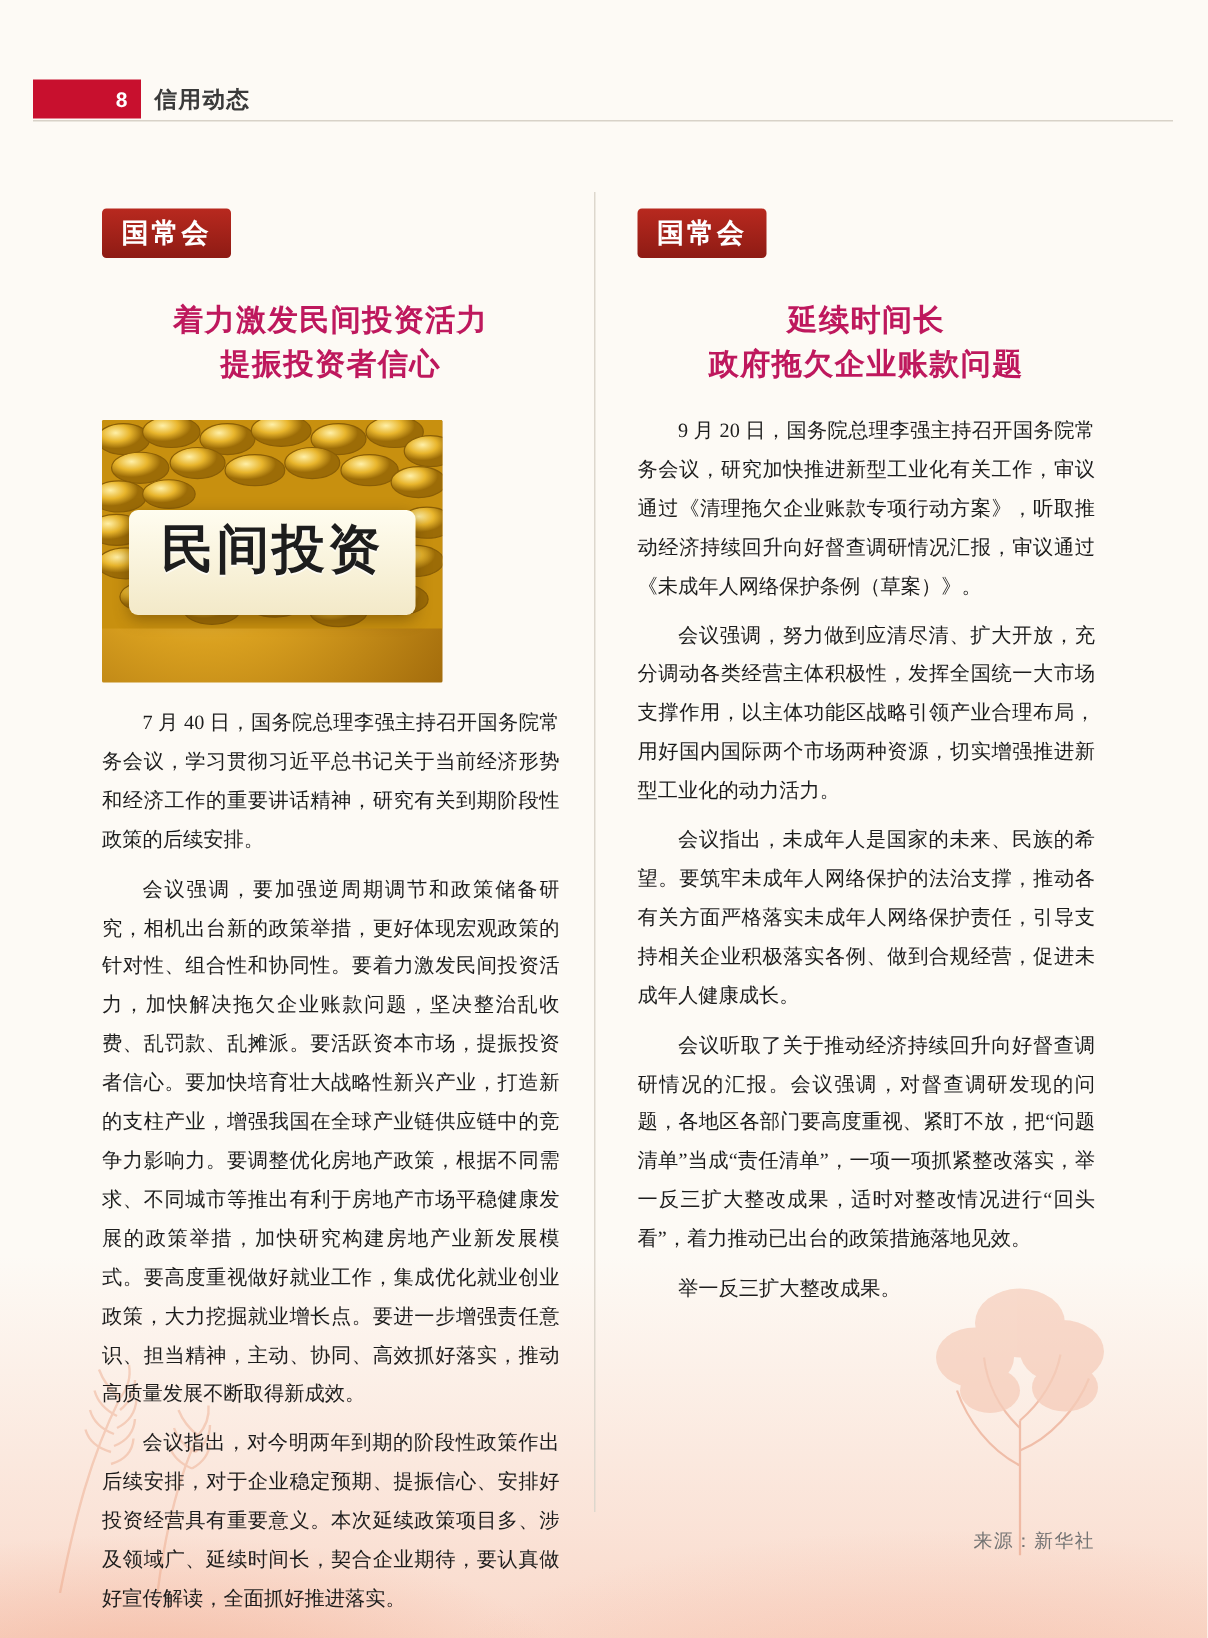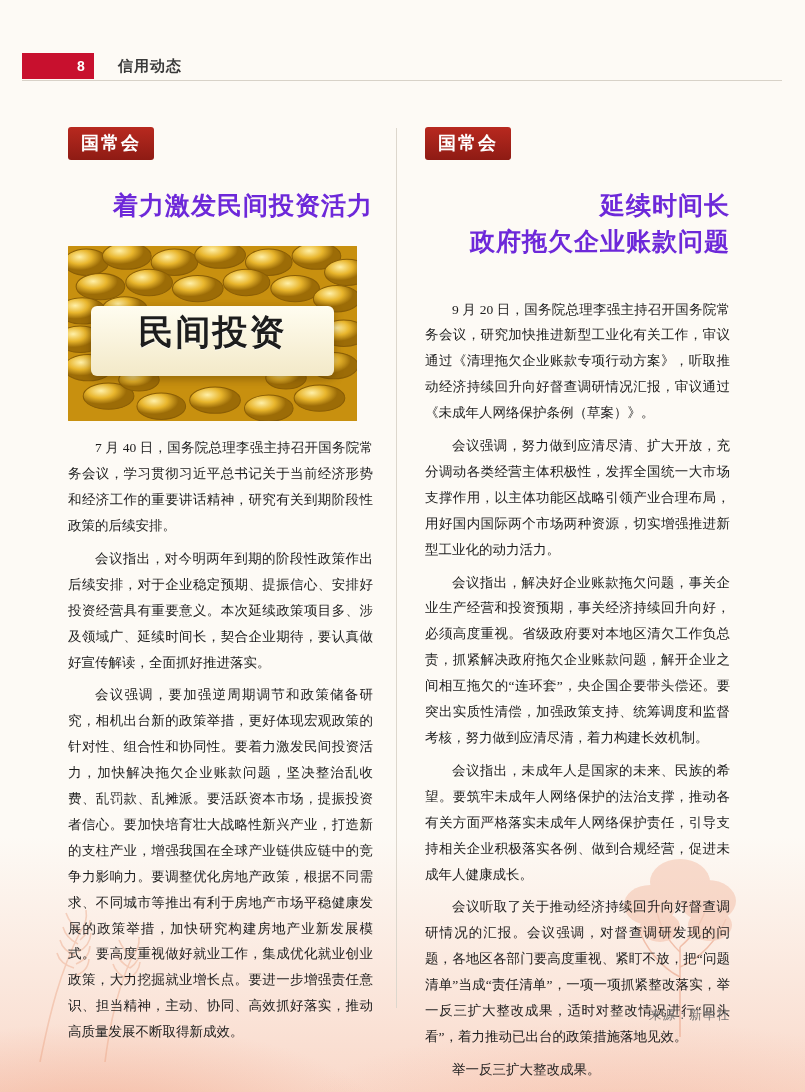--- a/index.html
+++ b/index.html
@@ -71,40 +71,40 @@
     font-family: "Liberation Sans", sans-serif;
     font-weight: bold;
     font-size: 14px;
     display: flex;
     align-items: center;
     justify-content: center;
   }
   .runhead-text {
     display: flex;
     align-items: center;
-    padding-left: 24px;
+    padding-left: 9px;
     font-size: 15px;
     letter-spacing: 1px;
     color: #3a3a3a;
     font-family: "Liberation Sans", sans-serif;
     font-weight: bold;
   }
   .runhead-rule {
     position: absolute;
     left: 22px;
     top: 80px;
     width: 760px;
     height: 1px;
     background: #d8d2c8;
   }
 
   
   .col {
     position: absolute;
-    top: 127px;
+    top: 139px;
     width: 305px;
   }
   .col-left  { left: 68px; }
   .col-right { left: 425px; }
 
   .divider {
     position: absolute;
     left: 396px;
     top: 128px;
     width: 1px;
@@ -122,34 +122,34 @@
     font-size: 18px;
     letter-spacing: 2px;
     padding: 7px 13px 8px;
     border-radius: 3px;
     line-height: 1;
   }
 
   
   .headline {
     margin-top: 28px;
-    text-align: right;
-    color: #6d28d9;
+    text-align: center;
+    color: #be185d;
     font-family: "Liberation Serif", serif;
     font-weight: bold;
-    font-size: 25px;
+    font-size: 20px;
     line-height: 1.45;
     letter-spacing: 1px;
   }
   .headline .line2 { display: block; }
 
   
   .photo {
     margin: 22px 0 0 0;
-    width: 289px;
+    width: 227px;
     height: 175px;
     position: relative;
     overflow: hidden;
     border-radius: 1px;
     background: radial-gradient(circle at 30% 35%, #f6d46a 0%, #d9a01f 45%, #a36c0c 100%);
   }
   .photo .coins {
     position: absolute;
     inset: 0;
   }
@@ -180,21 +180,21 @@
   .body p {
     margin: 0 0 7px 0;
     text-indent: 2em;
     font-size: 13.5px;
     line-height: 1.92;
     color: #1c1c1c;
     text-align: justify;
     font-family: "Liberation Serif", serif;
   }
   .col-left .body { margin-top: 14px; }
-  .col-right .body { margin-top: 36px; }
+  .col-right .body { margin-top: 16px; }
 
   .source {
     position: absolute;
     right: 0;
     top: 880px;
     font-size: 12.5px;
     color: #737373;
     letter-spacing: 1px;
   }
 </style>
@@ -238,20 +238,21 @@
   </div>
   <div class="runhead-rule"></div>
 
   <div class="divider"></div>
 
   <div class="col col-left">
     <div class="tag">国常会</div>
 
     <div class="headline">
       <span>着力激发民间投资活力</span>
+      <span class="line2">提振投资者信心</span>
     </div>
 
     <div class="photo">
       <svg class="coins" viewBox="0 0 285 175" preserveAspectRatio="none">
         <defs>
           <radialGradient id="cg" cx="35%" cy="30%">
             <stop offset="0%" stop-color="#fff0a8"></stop>
             <stop offset="55%" stop-color="#e8b52c"></stop>
             <stop offset="100%" stop-color="#9c6c07"></stop>
           </radialGradient>
@@ -285,37 +286,36 @@
           <ellipse cx="70" cy="132" rx="20" ry="11"></ellipse>
           <ellipse cx="215" cy="130" rx="20" ry="11"></ellipse>
         </g>
       </svg>
       <div class="plate"></div>
       <div class="caption">民间投资</div>
     </div>
 
     <div class="body">
       <p>7 月 40 日，国务院总理李强主持召开国务院常务会议，学习贯彻习近平总书记关于当前经济形势和经济工作的重要讲话精神，研究有关到期阶段性政策的后续安排。</p>
+      <p>会议强调，要加强逆周期调节和政策储备研究，相机出台新的政策举措，更好体现宏观政策的针对性、组合性和协同性。要着力激发民间投资活力，加快解决拖欠企业账款问题，坚决整治乱收费、乱罚款、乱摊派。要活跃资本市场，提振投资者信心。要加快培育壮大战略性新兴产业，打造新的支柱产业，增强我国在全球产业链供应链中的竞争力影响力。要调整优化房地产政策，根据不同需求、不同城市等推出有利于房地产市场平稳健康发展的政策举措，加快研究构建房地产业新发展模式。要高度重视做好就业工作，集成优化就业创业政策，大力挖掘就业增长点。要进一步增强责任意识、担当精神，主动、协同、高效抓好落实，推动高质量发展不断取得新成效。</p>
       <p>会议指出，对今明两年到期的阶段性政策作出后续安排，对于企业稳定预期、提振信心、安排好投资经营具有重要意义。本次延续政策项目多、涉及领域广、延续时间长，契合企业期待，要认真做好宣传解读，全面抓好推进落实。</p>
-      <p>会议强调，要加强逆周期调节和政策储备研究，相机出台新的政策举措，更好体现宏观政策的针对性、组合性和协同性。要着力激发民间投资活力，加快解决拖欠企业账款问题，坚决整治乱收费、乱罚款、乱摊派。要活跃资本市场，提振投资者信心。要加快培育壮大战略性新兴产业，打造新的支柱产业，增强我国在全球产业链供应链中的竞争力影响力。要调整优化房地产政策，根据不同需求、不同城市等推出有利于房地产市场平稳健康发展的政策举措，加快研究构建房地产业新发展模式。要高度重视做好就业工作，集成优化就业创业政策，大力挖掘就业增长点。要进一步增强责任意识、担当精神，主动、协同、高效抓好落实，推动高质量发展不断取得新成效。</p>
     </div>
   </div>
 
   <div class="col col-right">
     <div class="tag">国常会</div>
 
     <div class="headline">
       <span>延续时间长</span>
       <span class="line2">政府拖欠企业账款问题</span>
     </div>
 
     <div class="body">
       <p>9 月 20 日，国务院总理李强主持召开国务院常务会议，研究加快推进新型工业化有关工作，审议通过《清理拖欠企业账款专项行动方案》，听取推动经济持续回升向好督查调研情况汇报，审议通过《未成年人网络保护条例（草案）》。</p>
       <p>会议强调，努力做到应清尽清、扩大开放，充分调动各类经营主体积极性，发挥全国统一大市场支撑作用，以主体功能区战略引领产业合理布局，用好国内国际两个市场两种资源，切实增强推进新型工业化的动力活力。</p>
-      <p>会议指出，解决好企业账款拖欠问题，事关企业生产经营和投资预期，事关经济持续回升向好，必须高度重视。省级政府要对本地区清欠工作负总责，抓紧解决政府拖欠企业账款问题，解开企业之间相互拖欠的“连环套”，央企国企要带头偿还。要突出实质性清偿，加强政策支持、统筹调度和监督考核，努力做到应清尽清，着力构建长效机制。</p>
       <p>会议指出，未成年人是国家的未来、民族的希望。要筑牢未成年人网络保护的法治支撑，推动各有关方面严格落实未成年人网络保护责任，引导支持相关企业积极落实各例、做到合规经营，促进未成年人健康成长。</p>
       <p>会议听取了关于推动经济持续回升向好督查调研情况的汇报。会议强调，对督查调研发现的问题，各地区各部门要高度重视、紧盯不放，把“问题清单”当成“责任清单”，一项一项抓紧整改落实，举一反三扩大整改成果，适时对整改情况进行“回头看”，着力推动已出台的政策措施落地见效。</p>
       <p>举一反三扩大整改成果。</p>
     </div>
 
     <div class="source">来源：新华社</div>
   </div>
 
 </div>
 

